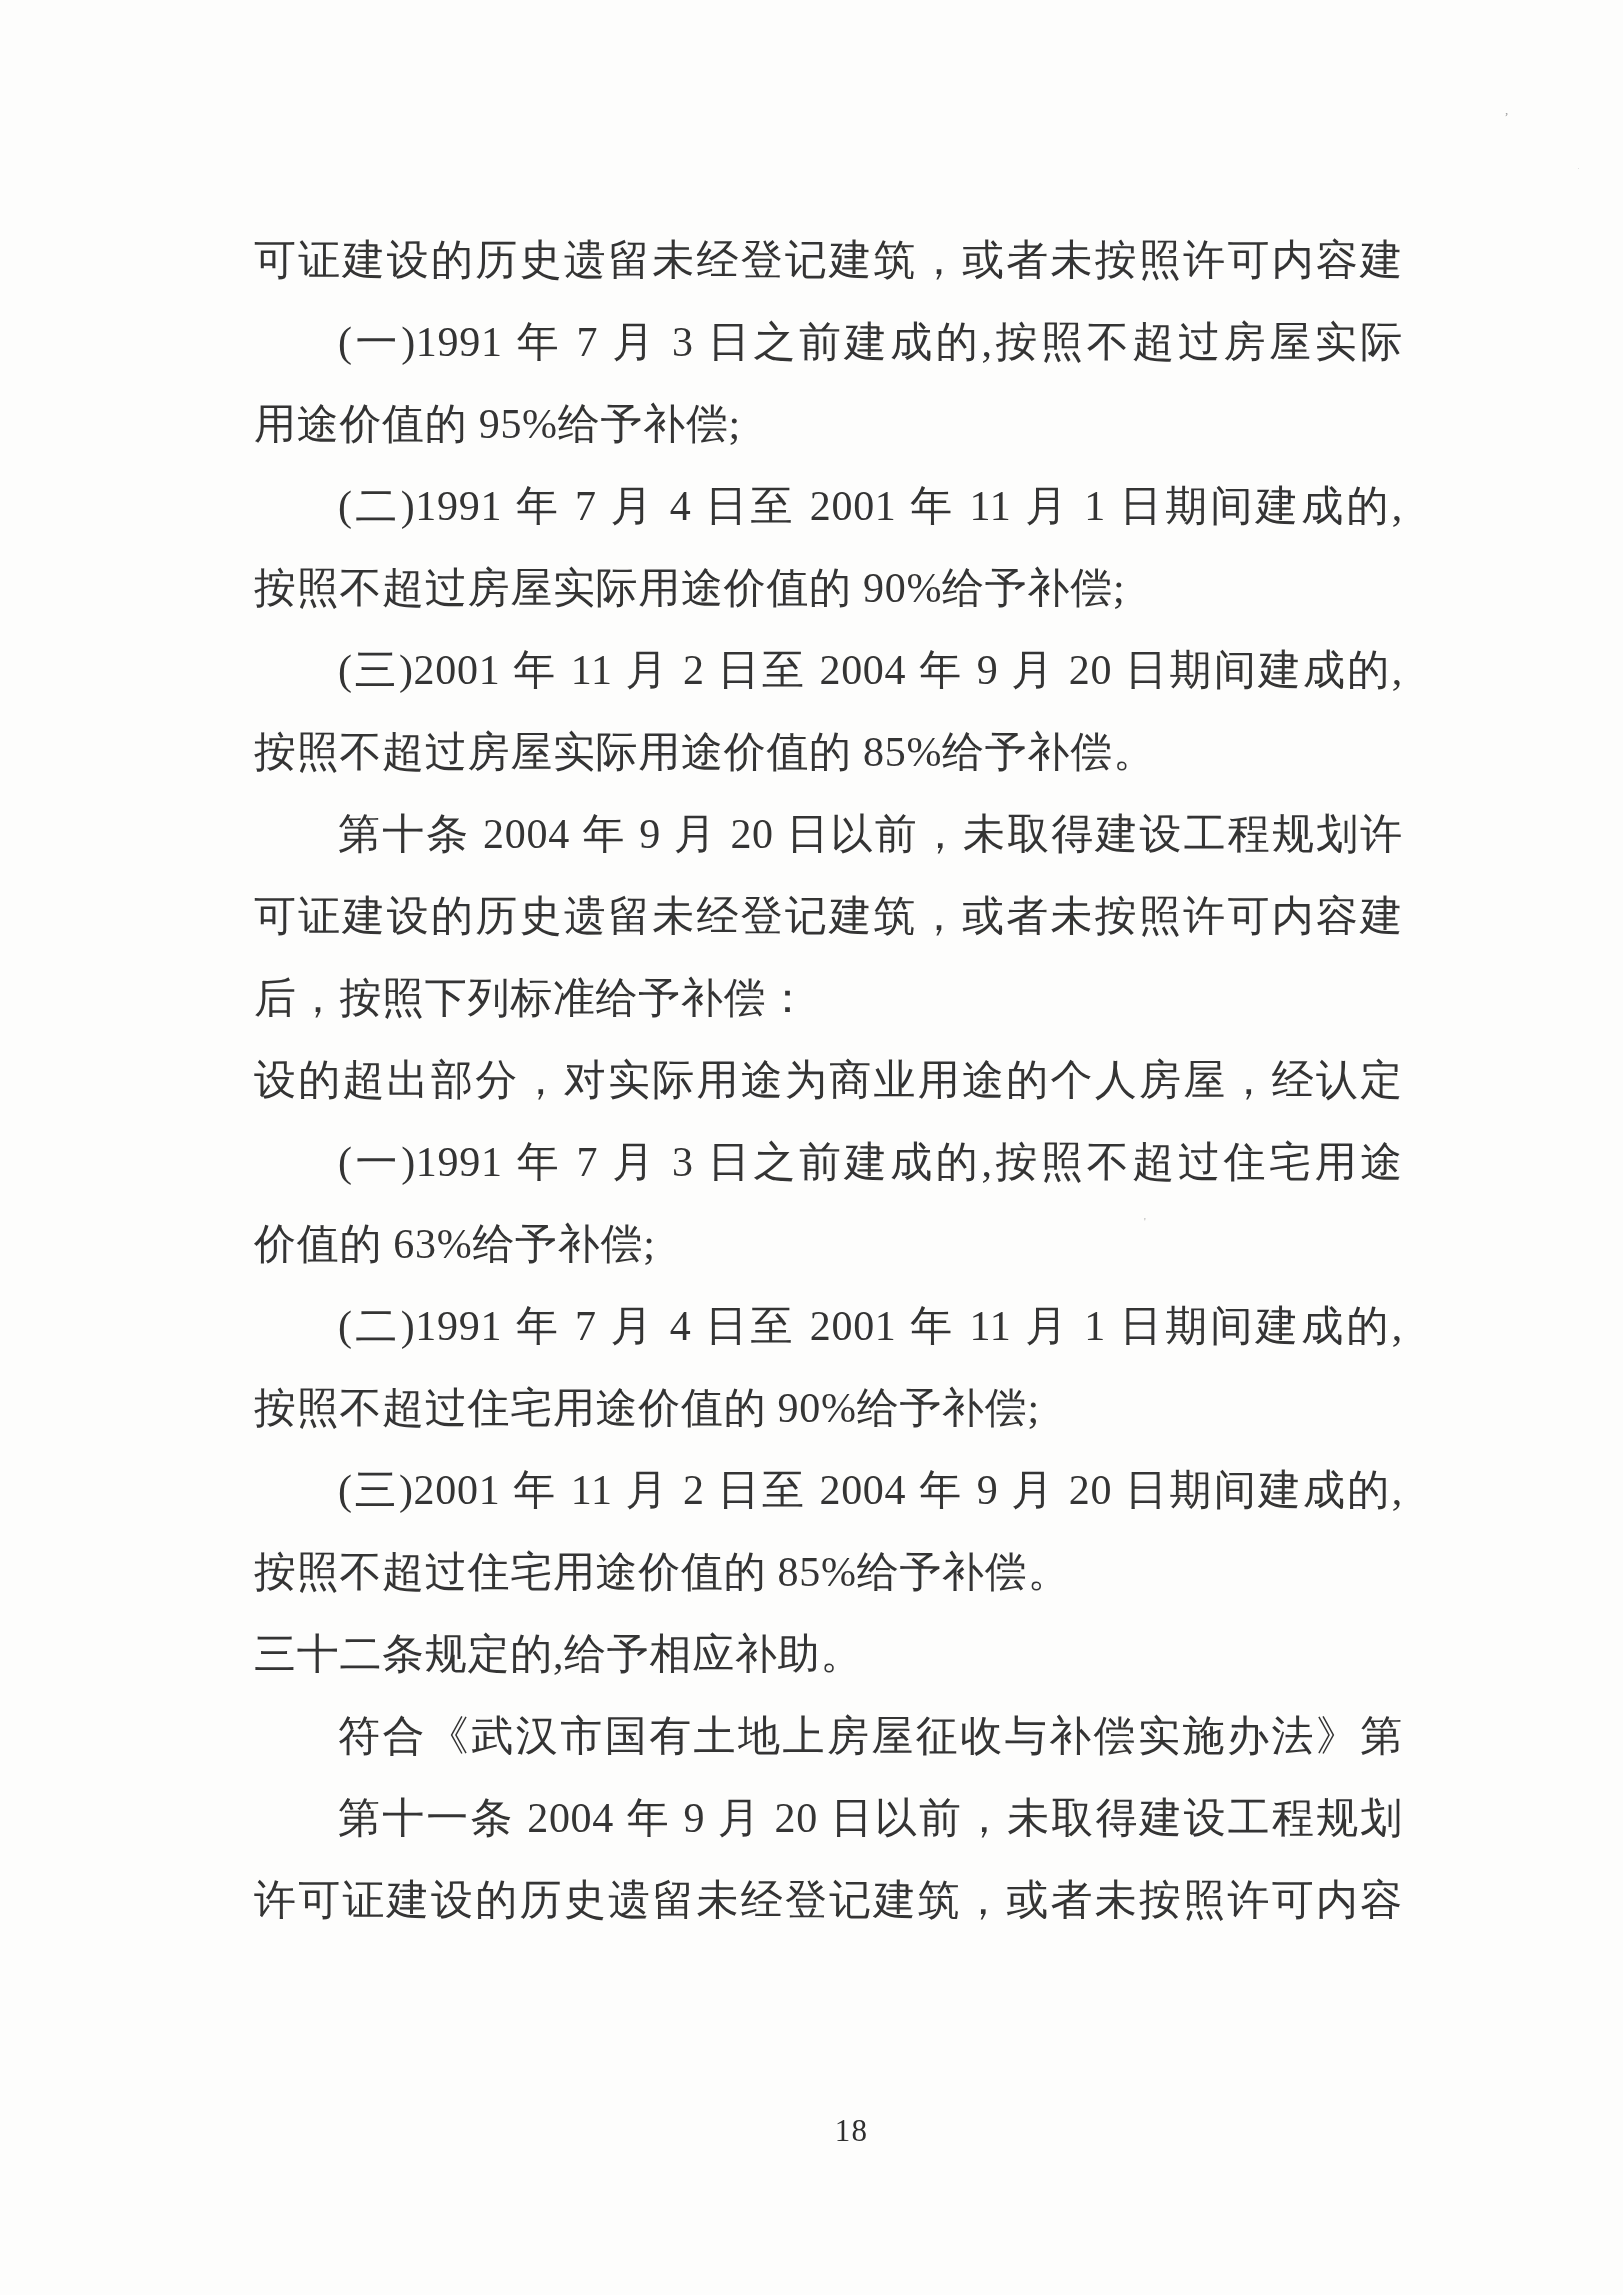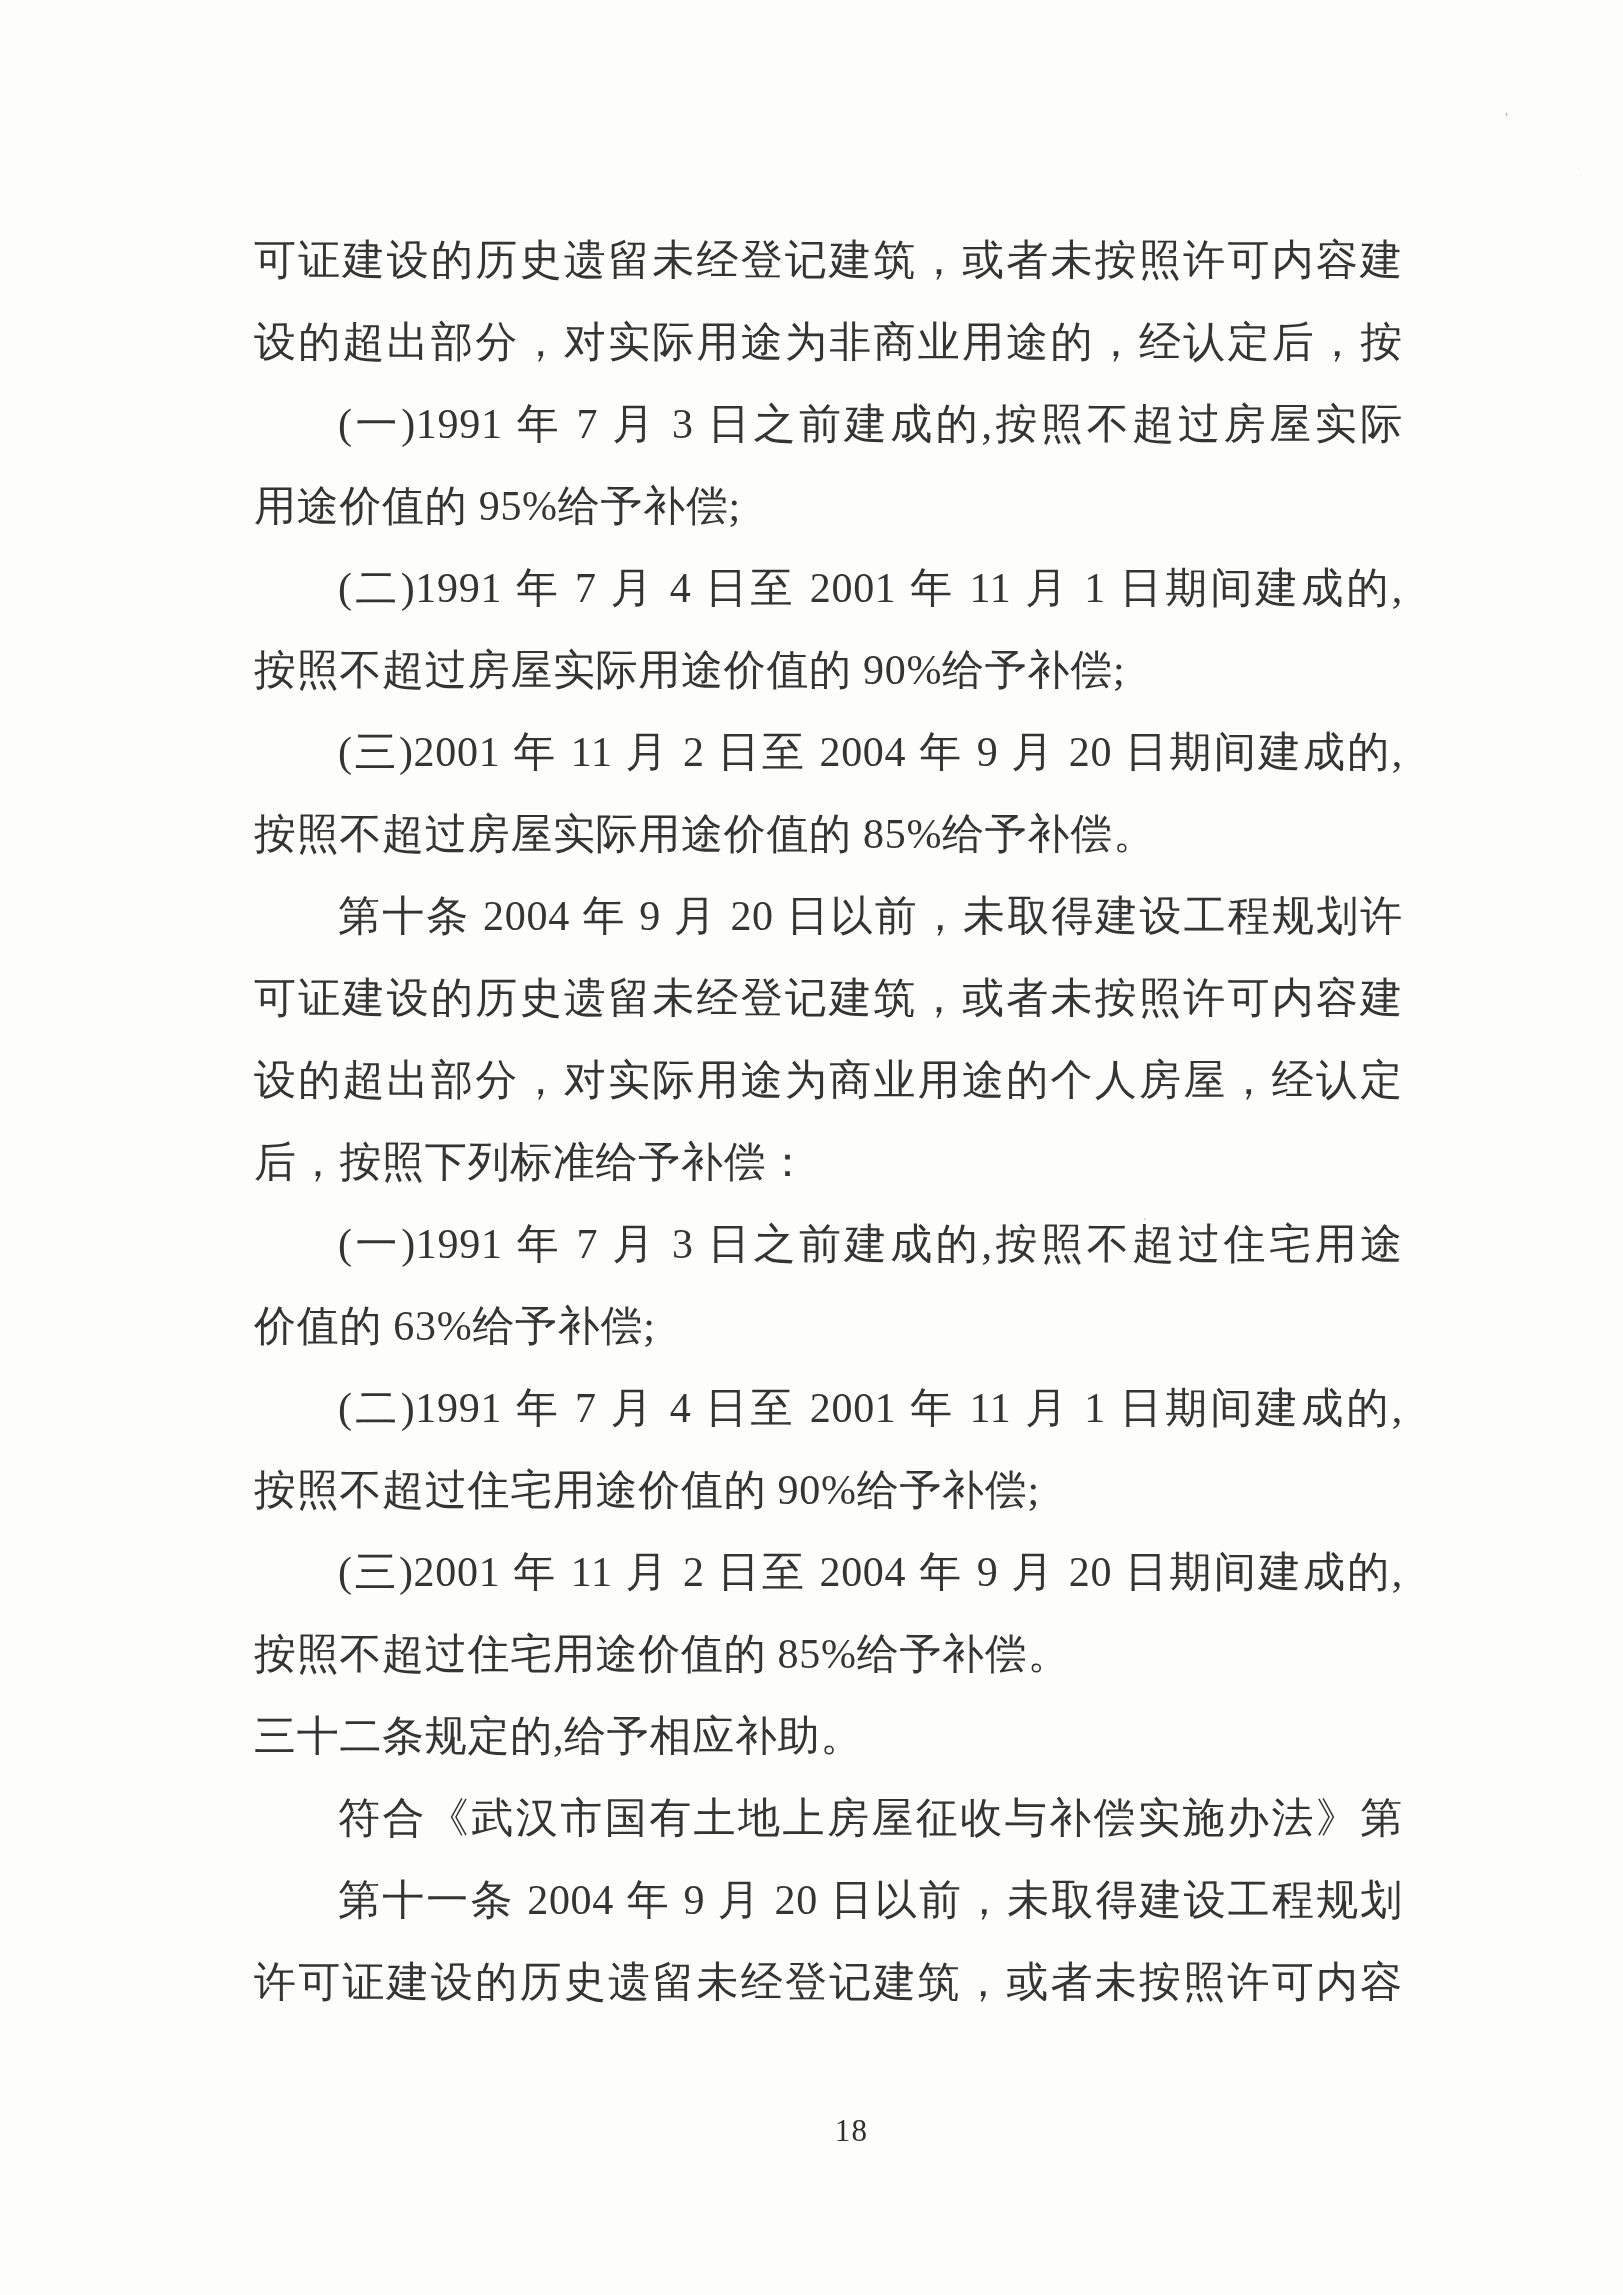--- a/index.html
+++ b/index.html
@@ -57,31 +57,30 @@
     font-family: "Liberation Serif", "DejaVu Serif", serif;
     pointer-events: none;
   }
 </style>
 </head>
 <body>
 
 <div class="page">
   <div class="doc-body">
       <div class="line fill">可证建设的历史遗留未经登记建筑，或者未按照许可内容建</div>
-      <div class="line fill">设的超出部分，对实际用途为非商业用途的，经认定后，按</div>
       <div class="line indent fill">(一)1991 年 7 月 3 日之前建成的,按照不超过房屋实际</div>
       <div class="line">用途价值的 95%给予补偿;</div>
       <div class="line indent fill">(二)1991 年 7 月 4 日至 2001 年 11 月 1 日期间建成的,</div>
       <div class="line">按照不超过房屋实际用途价值的 90%给予补偿;</div>
       <div class="line indent fill">(三)2001 年 11 月 2 日至 2004 年 9 月 20 日期间建成的,</div>
       <div class="line">按照不超过房屋实际用途价值的 85%给予补偿。</div>
       <div class="line indent fill">第十条 2004 年 9 月 20 日以前，未取得建设工程规划许</div>
       <div class="line fill">可证建设的历史遗留未经登记建筑，或者未按照许可内容建</div>
+      <div class="line">后，按照下列标准给予补偿：</div>
       <div class="line fill">设的超出部分，对实际用途为商业用途的个人房屋，经认定</div>
-      <div class="line">后，按照下列标准给予补偿：</div>
       <div class="line indent fill">(一)1991 年 7 月 3 日之前建成的,按照不超过住宅用途</div>
       <div class="line">价值的 63%给予补偿;</div>
       <div class="line indent fill">(二)1991 年 7 月 4 日至 2001 年 11 月 1 日期间建成的,</div>
       <div class="line">按照不超过住宅用途价值的 90%给予补偿;</div>
       <div class="line indent fill">(三)2001 年 11 月 2 日至 2004 年 9 月 20 日期间建成的,</div>
       <div class="line">按照不超过住宅用途价值的 85%给予补偿。</div>
       <div class="line">三十二条规定的,给予相应补助。</div>
       <div class="line indent fill">符合《武汉市国有土地上房屋征收与补偿实施办法》第</div>
       <div class="line indent fill">第十一条 2004 年 9 月 20 日以前，未取得建设工程规划</div>
       <div class="line fill">许可证建设的历史遗留未经登记建筑，或者未按照许可内容</div>

